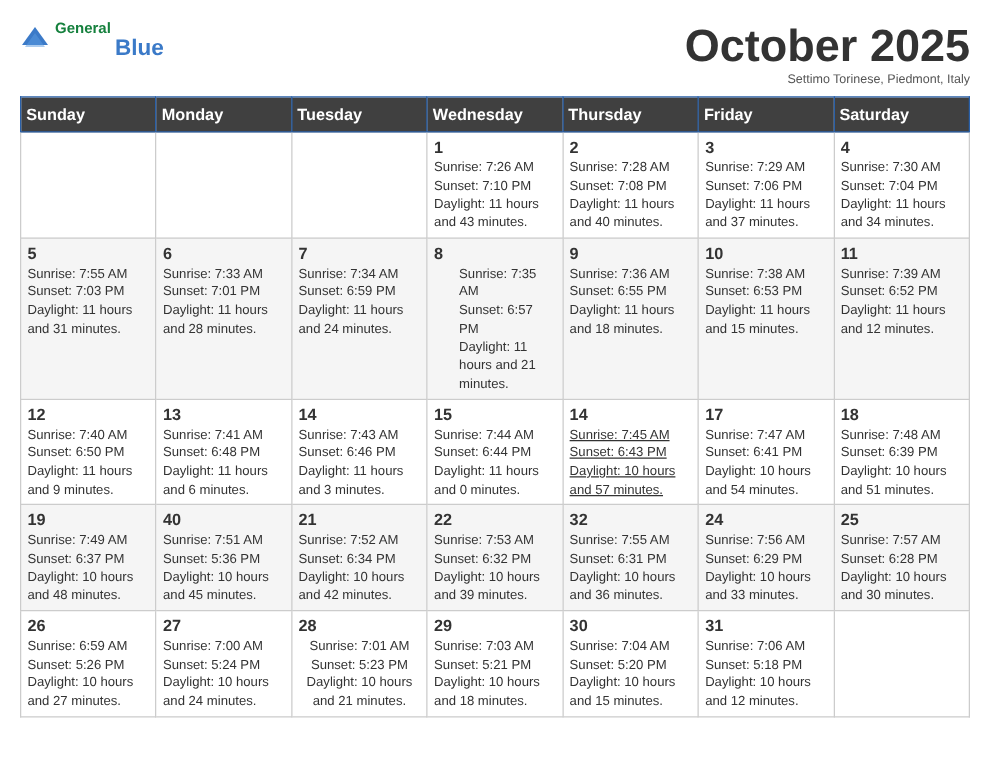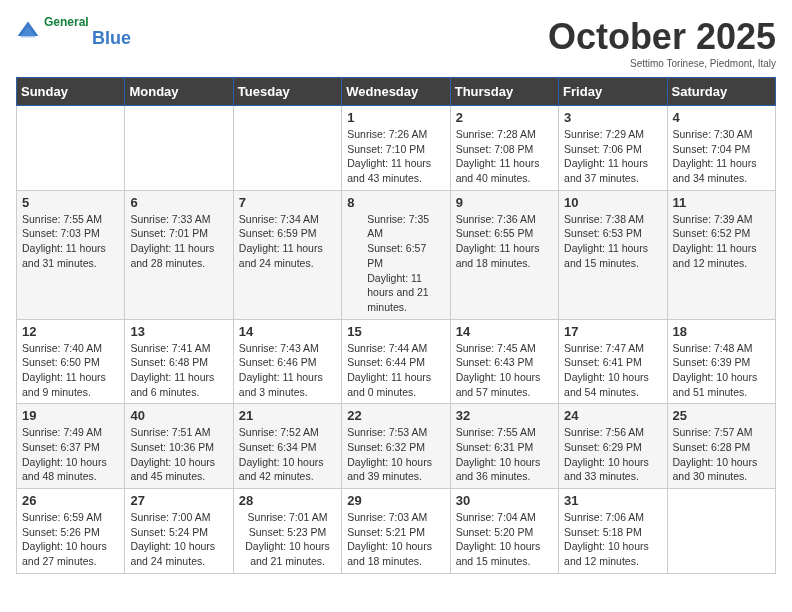--- a/index.html
+++ b/index.html
@@ -219,21 +219,21 @@
 Daylight: 11 hours and 3 minutes.</div>
         </td>
         <td>
           <span class="day-number">15</span>
           <div class="day-info" style="white-space: pre-line;">Sunrise: 7:44 AM
 Sunset: 6:44 PM
 Daylight: 11 hours and 0 minutes.</div>
         </td>
         <td>
           <span class="day-number">14</span>
-          <div class="day-info" style="white-space: pre-line;">Sunrise: 7:45 AM
+          <div class="day-info" style="white-space: pre-line; text-decoration: underline;">Sunrise: 7:45 AM
 Sunset: 6:43 PM
 Daylight: 10 hours and 57 minutes.</div>
         </td>
         <td>
           <span class="day-number">17</span>
           <div class="day-info" style="white-space: pre-line;">Sunrise: 7:47 AM
 Sunset: 6:41 PM
 Daylight: 10 hours and 54 minutes.</div>
         </td>
         <td>
@@ -246,21 +246,21 @@
       <tr>
         <td>
           <span class="day-number">19</span>
           <div class="day-info" style="white-space: pre-line;">Sunrise: 7:49 AM
 Sunset: 6:37 PM
 Daylight: 10 hours and 48 minutes.</div>
         </td>
         <td>
           <span class="day-number">40</span>
           <div class="day-info" style="white-space: pre-line;">Sunrise: 7:51 AM
-Sunset: 10:36 PM
+Sunset: 5:36 PM
 Daylight: 10 hours and 45 minutes.</div>
         </td>
         <td>
           <span class="day-number">21</span>
           <div class="day-info" style="white-space: pre-line;">Sunrise: 7:52 AM
 Sunset: 6:34 PM
 Daylight: 10 hours and 42 minutes.</div>
         </td>
         <td>
           <span class="day-number">22</span>

